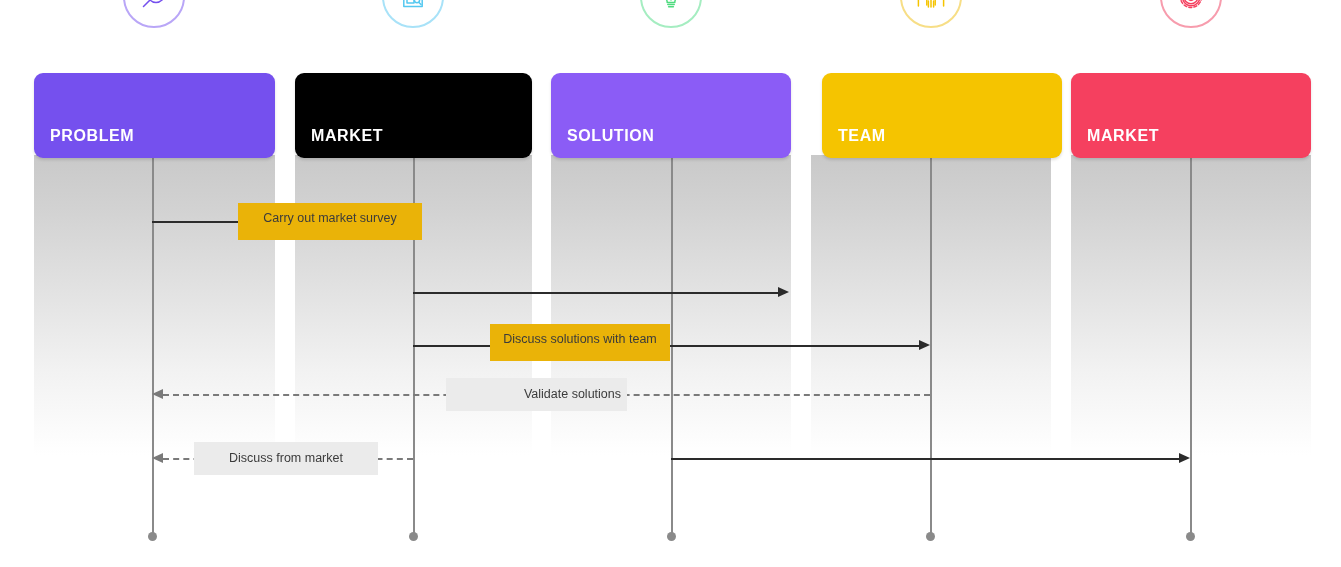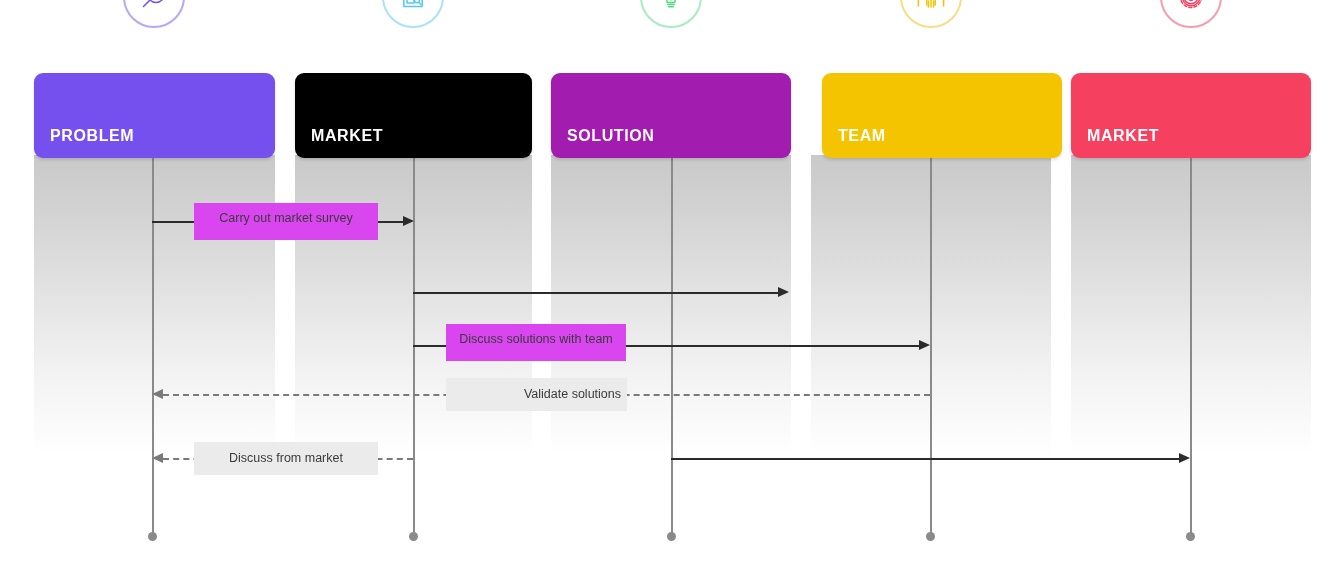--- a/index.html
+++ b/index.html
@@ -110,21 +110,21 @@
   .msg-label {
     position: absolute;
     text-align: center;
     font-size: 12.5px;
     color: #3b3b3b;
     line-height: 17px;
     padding: 7px 6px;
     box-sizing: border-box;
     z-index: 9;
   }
-  .msg-label.bg-white  { background: #d946ef; }
+  .msg-label.bg-white  { background: #eab308; margin-left: 44px; }
   .msg-label.bg-gray   { background: #ebebeb; }
 </style>
 </head>
 <body>
 
 <div id="canvas">
 
   <div class="column-band" style="left:34px;  width:241px;"></div>
   <div class="column-band" style="left:295px; width:237px;"></div>
   <div class="column-band" style="left:551px; width:240px;"></div>
@@ -190,21 +190,21 @@
         <line x1="16" y1="5.5" x2="16" y2="11.5"></line>
         <line x1="21.5" y1="5.5" x2="22.5" y2="11.5"></line>
         <path d="M6.8 11.5 V25.5 H25.2 V11.5"></path>
         <rect x="10" y="15.5" width="7" height="6.5"></rect>
         <path d="M20 16.5 a2.6 2.6 0 1 1 0 5.2 a2.6 2.6 0 1 1 0 -5.2"></path>
         <line x1="22" y1="21.5" x2="24" y2="23.5"></line>
       </svg>
     </span>
   </div>
 
-  <div class="actor" style="left:551px; width:240px; background:#a21caf;">
+  <div class="actor" style="left:551px; width:240px; background:#8b5cf6;">
     <div class="actor-label">SOLUTION</div>
   </div>
   <div class="actor-badge" style="left:640px; border-color:#a5edc1;">
     <span>
       <svg width="32" height="32" viewBox="0 0 32 32" fill="none" stroke="#4ddb7e" stroke-width="1.5" stroke-linecap="round" stroke-linejoin="round">
         <path d="M16 6.5 c-4.1 0-7 3-7 6.8 0 2.7 1.6 4 2.5 5.4 .6 1 .7 1.8 .7 2.8 h7.6 c0-1 .1-1.8 .7-2.8 .9-1.4 2.5-2.7 2.5-5.4 0-3.8-2.9-6.8-7-6.8z"></path>
         <line x1="12.8" y1="23.5" x2="19.2" y2="23.5"></line>
         <line x1="13.6" y1="25.8" x2="18.4" y2="25.8"></line>
         <line x1="16" y1="2.5" x2="16" y2="4.6"></line>
         <line x1="7.2" y1="6.2" x2="8.8" y2="7.6"></line>

